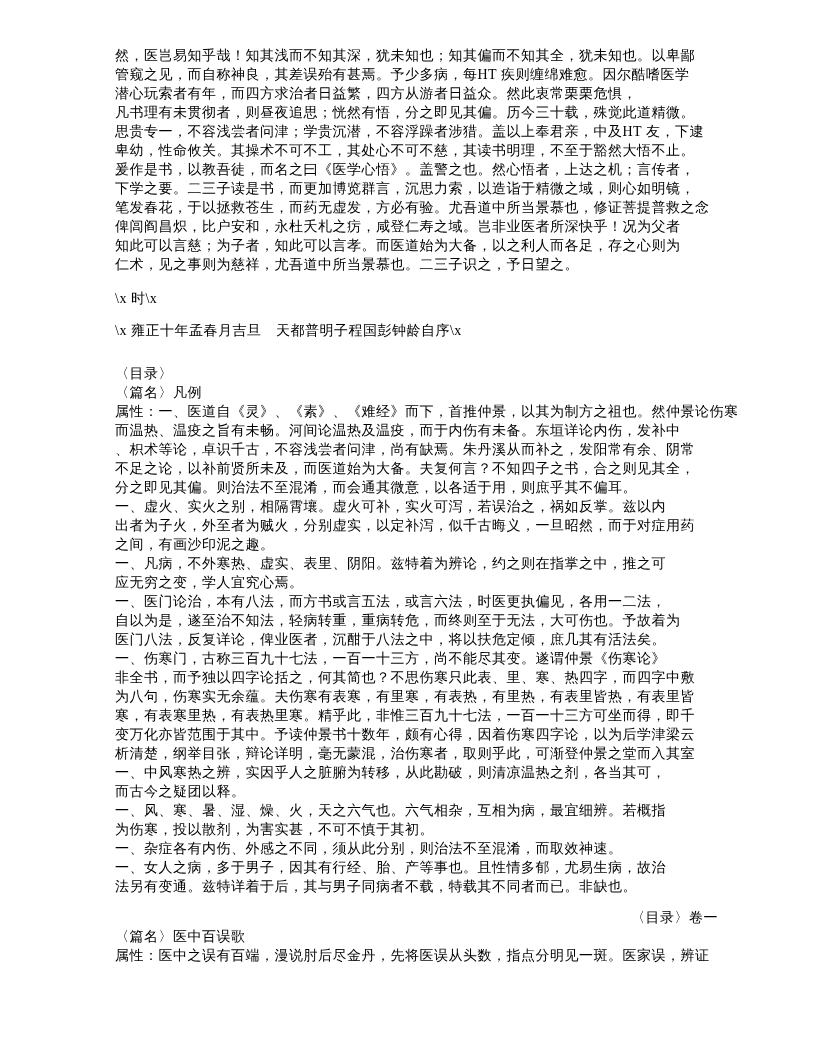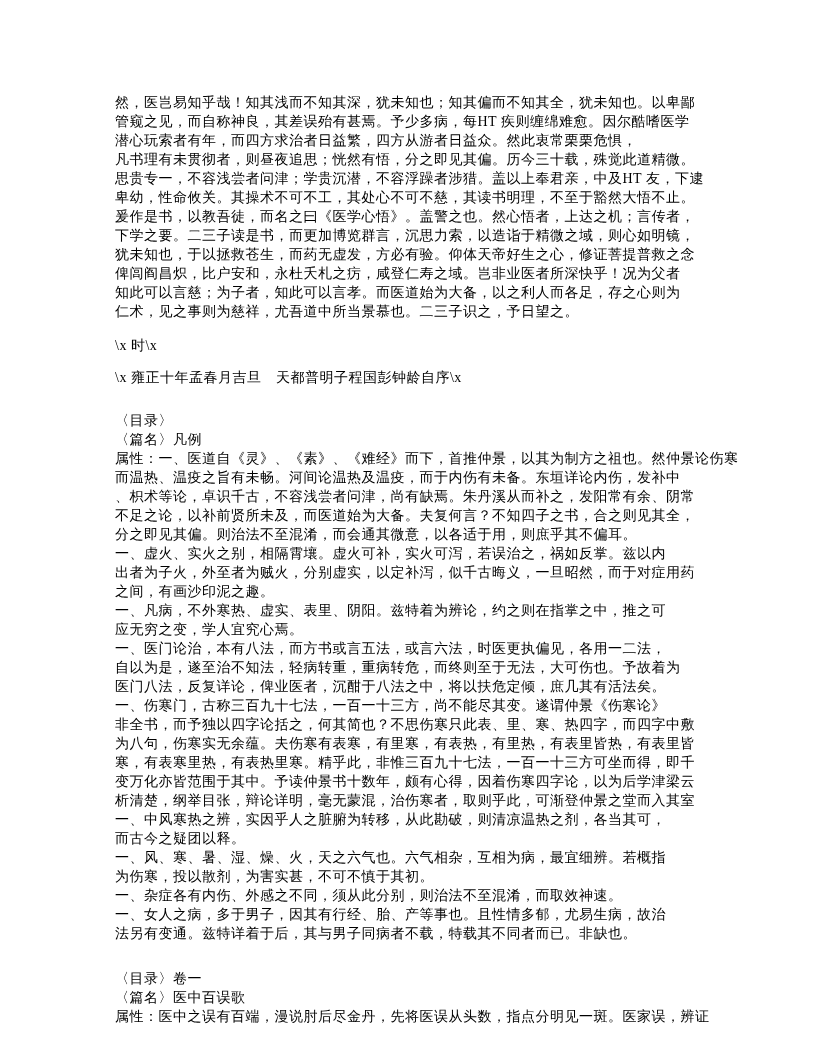--- a/index.html
+++ b/index.html
@@ -7,50 +7,50 @@
   body {
     width: 816px;
     height: 1056px;
     overflow: hidden;
     font-family: "Liberation Serif", "DejaVu Serif", serif;
     color: #000000;
   }
   .page {
     width: 816px;
     height: 1056px;
-    padding: 93px 98px 0 115px;
+    padding: 46px 98px 0 115px;
     background: #ffffff;
   }
   .line {
     white-space: pre;
     font-size: 14px;
     letter-spacing: 0.5px;
     line-height: 19px;
     height: 19px;
   }
   
   [data-group="time"]  { margin-top: 15px; }
   [data-group="date"]  { margin-top: 13px; }
   [data-group="toc"]   { margin-top: 24px; }
-  [data-group="toc2"]  { margin-top: 26px; }
+  [data-group="toc2"]  { margin-top: 12px; text-align: right; }
 </style>
 </head>
 <body style="background: rgb(255, 255, 255); color: rgb(0, 0, 0);">
 
 <div class="page">
   <div>
       <div class="line" data-group="preface">然，医岂易知乎哉！知其浅而不知其深，犹未知也；知其偏而不知其全，犹未知也。以卑鄙</div>
       <div class="line" data-group="preface">管窥之见，而自称神良，其差误殆有甚焉。予少多病，每HT 疾则缠绵难愈。因尔酷嗜医学</div>
       <div class="line" data-group="preface">潜心玩索者有年，而四方求治者日益繁，四方从游者日益众。然此衷常栗栗危惧，</div>
       <div class="line" data-group="preface">凡书理有未贯彻者，则昼夜追思；恍然有悟，分之即见其偏。历今三十载，殊觉此道精微。</div>
       <div class="line" data-group="preface">思贵专一，不容浅尝者问津；学贵沉潜，不容浮躁者涉猎。盖以上奉君亲，中及HT 友，下逮</div>
       <div class="line" data-group="preface">卑幼，性命攸关。其操术不可不工，其处心不可不慈，其读书明理，不至于豁然大悟不止。</div>
       <div class="line" data-group="preface">爰作是书，以教吾徒，而名之曰《医学心悟》。盖警之也。然心悟者，上达之机；言传者，</div>
       <div class="line" data-group="preface">下学之要。二三子读是书，而更加博览群言，沉思力索，以造诣于精微之域，则心如明镜，</div>
-      <div class="line" data-group="preface">犹未知也，于以拯救苍生，而药无虚发，方必有验。仰体天帝好生之心，修证菩提普救之念</div>
+      <div class="line" data-group="preface">笔发春花，于以拯救苍生，而药无虚发，方必有验。尤吾道中所当景慕也，修证菩提普救之念</div>
       <div class="line" data-group="preface">俾闾阎昌炽，比户安和，永杜夭札之疠，咸登仁寿之域。岂非业医者所深快乎！况为父者</div>
       <div class="line" data-group="preface">知此可以言慈；为子者，知此可以言孝。而医道始为大备，以之利人而各足，存之心则为</div>
       <div class="line" data-group="preface">仁术，见之事则为慈祥，尤吾道中所当景慕也。二三子识之，予日望之。</div>
       <div class="line" data-group="time">\x 时\x</div>
       <div class="line" data-group="date">\x 雍正十年孟春月吉旦　天都普明子程国彭钟龄自序\x</div>
       <div class="line" data-group="toc">〈目录〉</div>
       <div class="line" data-group="pianming">〈篇名〉凡例</div>
       <div class="line" data-group="fanli">属性：一、医道自《灵》、《素》、《难经》而下，首推仲景，以其为制方之祖也。然仲景论伤寒</div>
       <div class="line" data-group="fanli">而温热、温疫之旨有未畅。河间论温热及温疫，而于内伤有未备。东垣详论内伤，发补中</div>
       <div class="line" data-group="fanli">、枳术等论，卓识千古，不容浅尝者问津，尚有缺焉。朱丹溪从而补之，发阳常有余、阴常</div>

